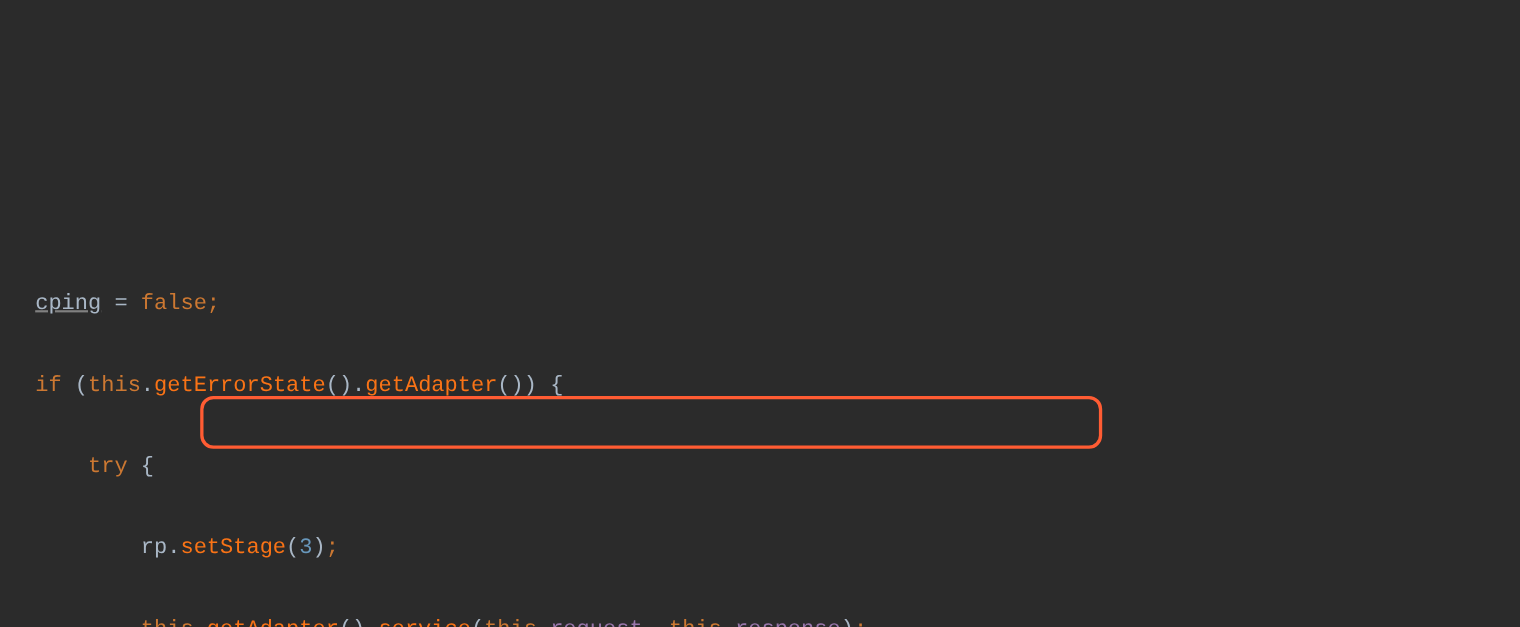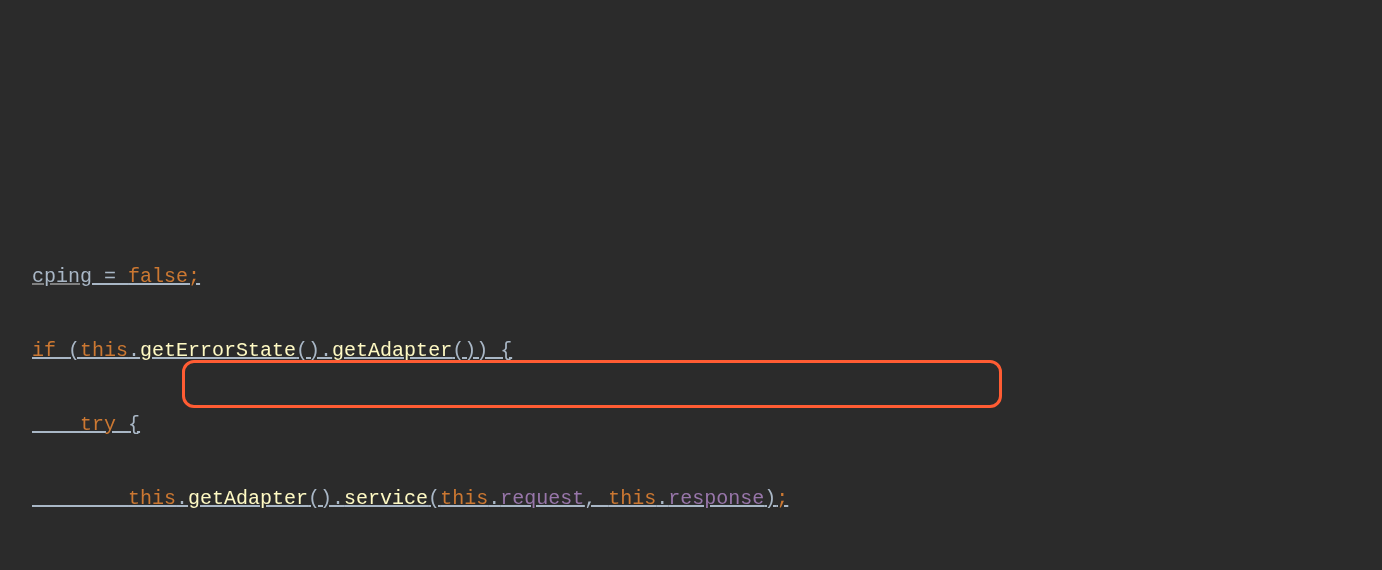--- a/index.html
+++ b/index.html
@@ -6,23 +6,23 @@
   body {
     background: #2b2b2b;
     font-family: 'Menlo', 'Consolas', 'Courier New', monospace;
     font-size: 20px;
     line-height: 1.85;
     color: #a9b7c6;
     padding: 36px 0 20px 32px;
     white-space: pre;
     overflow: hidden;
   }
-  .line { display: block; position: relative; text-decoration: underline; }
+  .line { display: block; position: relative; }
   .kw { color: #cc7832; }
-  .method { color: #fef9c3; }
+  .method { color: #f97316; }
   .field { color: #9876aa; }
   .field-u { color: #a9b7c6; text-decoration: underline; text-decoration-color: #808080; }
   .num { color: #6897bb; }
   .plain { color: #a9b7c6; }
   .punct { color: #cc7832; }
   .paren { color: #a9b7c6; }
   .highlight-box {
     position: absolute;
     border: 3px solid #ff5c33;
     border-radius: 12px;
@@ -34,20 +34,21 @@
 </head>
 <body>
 
 
 
 <div class="code-container">
 <div class="highlight-box" style="top: 176px; left: 150px; width: 820px; height: 48px;"></div>
 <span class="line"><span class="field-u">cping</span><span class="plain"> = </span><span class="kw">false</span><span class="punct">;</span></span>
 <span class="line"><span class="kw">if </span><span class="paren">(</span><span class="kw">this</span><span class="plain">.</span><span class="method">getErrorState</span><span class="plain">().</span><span class="method">getAdapter</span><span class="plain">()) {</span></span>
 <span class="line">    <span class="kw">try </span><span class="plain">{</span></span>
+<span class="line">        <span class="plain">rp</span><span class="plain">.</span><span class="method">setStage</span><span class="paren">(</span><span class="num">3</span><span class="paren">)</span><span class="punct">;</span></span>
 <span class="line">        <span class="kw">this</span><span class="plain">.</span><span class="method">getAdapter</span><span class="plain">().</span><span class="method">service</span><span class="paren">(</span><span class="kw">this</span><span class="plain">.</span><span class="field">request</span><span class="plain">, </span><span class="kw">this</span><span class="plain">.</span><span class="field">response</span><span class="paren">)</span><span class="punct">;</span></span>
 
 
 
 
 
 
 
 
 

